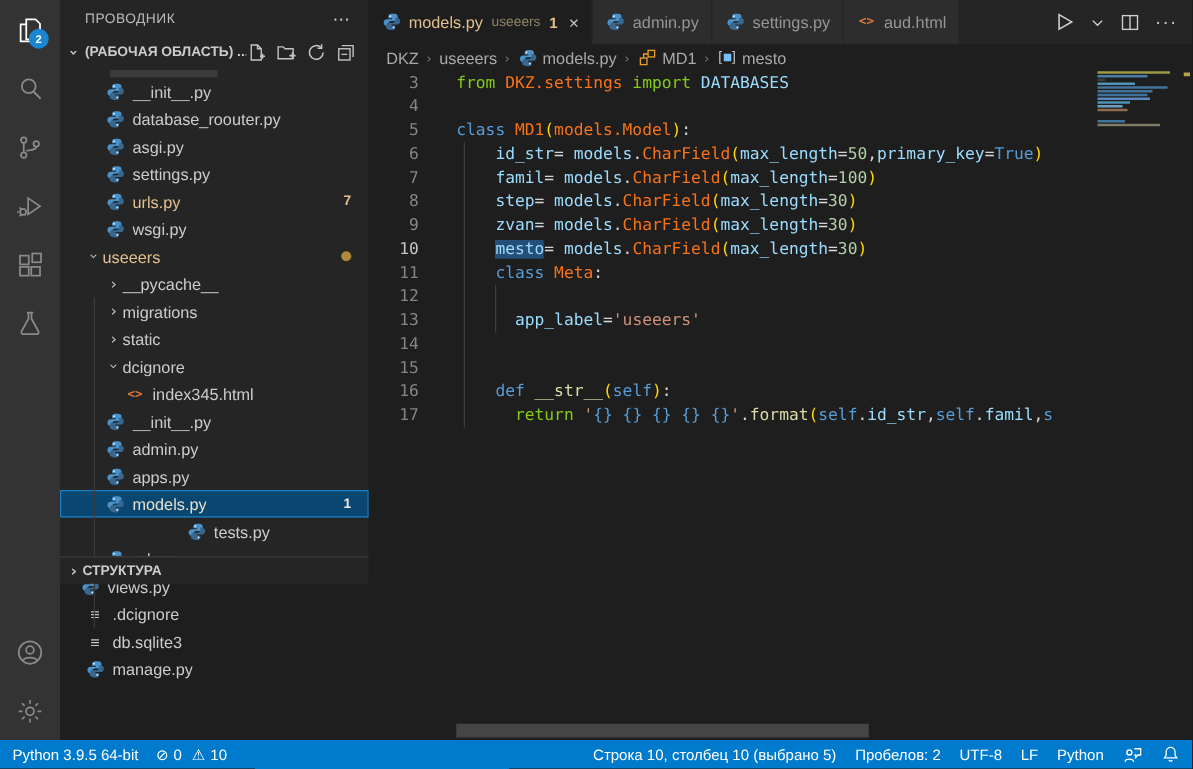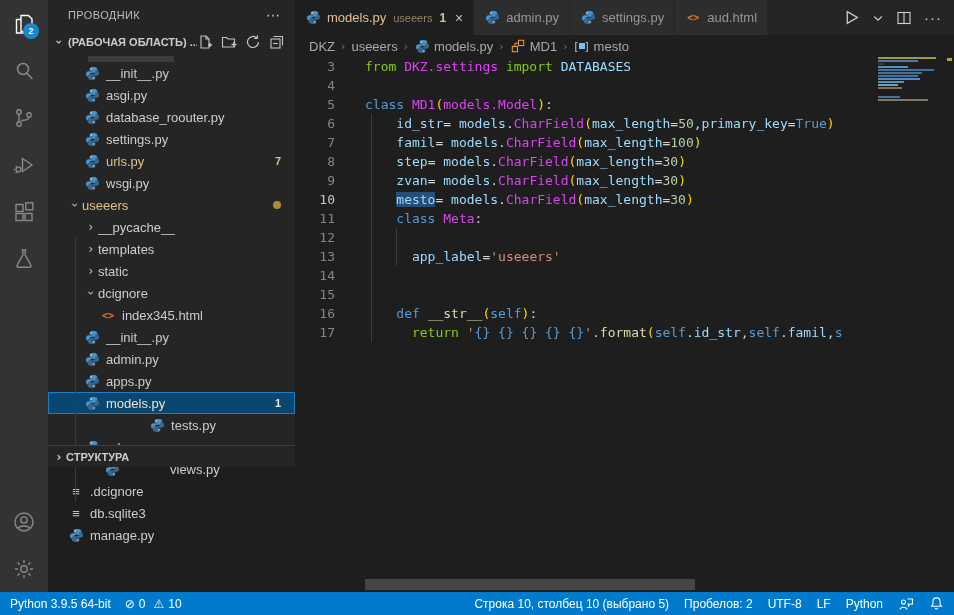--- a/index.html
+++ b/index.html
@@ -78,21 +78,21 @@
   .crumb-sep{color:#767676;margin:0 6px;font-family:"DejaVu Sans",sans-serif;font-size:11px;}
   .ic-field{display:inline-flex;align-items:center;color:#c5c5c5;font-size:11px;}
   .ic-field i{display:inline-block;width:6px;height:6px;background:#75beff;margin:0 1px;}
 
   .code{position:absolute;top:57px;left:0;right:76px;bottom:14px;overflow:hidden;
         font-family:"DejaVu Sans Mono",monospace;font-size:13px;}
   .cline{display:flex;height:19px;line-height:19px;cursor:text;}
   .cline .ln{width:40px;flex:none;text-align:right;color:#858585;user-select:none;}
   .cline .ln.cur{color:#c6c6c6;}
   .cline .lcode{padding-left:30px;white-space:pre;}
-  .tk-k1{color:#569cd6;} .tk-k2{color:#84cc16;} .tk-ty{color:#d946ef;}
+  .tk-k1{color:#569cd6;} .tk-k2{color:#84cc16;} .tk-ty{color:#f97316;}
   .tk-vr{color:#9cdcfe;} .tk-fn{color:#dcdcaa;} .tk-st{color:#ce9178;}
   .tk-nu{color:#b5cea8;} .tk-pt{color:#d4d4d4;} .tk-p1{color:#ffd700;}
   .tk-ph{color:#569cd6;}
   .tk-sel{color:#9cdcfe;background:#264f78;}
   .iguide{position:absolute;width:1px;background:#3c3c3c;}
 
   .minimap{position:absolute;top:57px;right:9px;width:67px;bottom:0;background:#1e1e1e;}
   .mrow{height:2px;margin-bottom:1px;}
   .ruler{position:absolute;top:57px;right:0;width:9px;bottom:0;}
   .rmark{position:absolute;right:2px;width:5px;height:3px;background:#b7a24a;top:1px;}
@@ -218,32 +218,32 @@
         </div>
         <div class="tree-row" style="padding-left: 36px;">
           <span class="ficon">
             <svg width="15" height="15" viewBox="0 0 16 16">
               <path fill="#4a92c9" d="M7.9 1C6 1 5 1.9 5 3.2V5h3.2v.7H3.8C2.2 5.7 1 6.7 1 8.6s1.2 3 2.8 3H5V9.8C5 8.3 6.2 7.2 7.7 7.2h3.1c1.2 0 2.2-1 2.2-2.2V3.2C13 1.9 11.9 1 9.9 1z"></path>
               <circle cx="6.6" cy="3.2" r=".8" fill="#ddeefb"></circle>
               <path fill="#38678f" d="M8.1 15c1.9 0 2.9-.9 2.9-2.2V11H7.8v-.7h4.4c1.6 0 2.8-1 2.8-2.9s-1.2-3-2.8-3H11v1.8c0 1.5-1.2 2.6-2.7 2.6H5.2C4 8.8 3 9.8 3 11v1.8C3 14.1 6.2 15 8.1 15z"></path>
               <circle cx="9.4" cy="12.8" r=".8" fill="#ddeefb"></circle>
             </svg>
           </span>
+          <span class="label">database_roouter.py</span>
+        </div>
+        <div class="tree-row" style="padding-left: 36px;">
+          <span class="ficon">
+            <svg width="15" height="15" viewBox="0 0 16 16">
+              <path fill="#4a92c9" d="M7.9 1C6 1 5 1.9 5 3.2V5h3.2v.7H3.8C2.2 5.7 1 6.7 1 8.6s1.2 3 2.8 3H5V9.8C5 8.3 6.2 7.2 7.7 7.2h3.1c1.2 0 2.2-1 2.2-2.2V3.2C13 1.9 11.9 1 9.9 1z"></path>
+              <circle cx="6.6" cy="3.2" r=".8" fill="#ddeefb"></circle>
+              <path fill="#38678f" d="M8.1 15c1.9 0 2.9-.9 2.9-2.2V11H7.8v-.7h4.4c1.6 0 2.8-1 2.8-2.9s-1.2-3-2.8-3H11v1.8c0 1.5-1.2 2.6-2.7 2.6H5.2C4 8.8 3 9.8 3 11v1.8C3 14.1 6.2 15 8.1 15z"></path>
+              <circle cx="9.4" cy="12.8" r=".8" fill="#ddeefb"></circle>
+            </svg>
+          </span>
           <span class="label">asgi.py</span>
-        </div>
-        <div class="tree-row" style="padding-left: 36px;">
-          <span class="ficon">
-            <svg width="15" height="15" viewBox="0 0 16 16">
-              <path fill="#4a92c9" d="M7.9 1C6 1 5 1.9 5 3.2V5h3.2v.7H3.8C2.2 5.7 1 6.7 1 8.6s1.2 3 2.8 3H5V9.8C5 8.3 6.2 7.2 7.7 7.2h3.1c1.2 0 2.2-1 2.2-2.2V3.2C13 1.9 11.9 1 9.9 1z"></path>
-              <circle cx="6.6" cy="3.2" r=".8" fill="#ddeefb"></circle>
-              <path fill="#38678f" d="M8.1 15c1.9 0 2.9-.9 2.9-2.2V11H7.8v-.7h4.4c1.6 0 2.8-1 2.8-2.9s-1.2-3-2.8-3H11v1.8c0 1.5-1.2 2.6-2.7 2.6H5.2C4 8.8 3 9.8 3 11v1.8C3 14.1 6.2 15 8.1 15z"></path>
-              <circle cx="9.4" cy="12.8" r=".8" fill="#ddeefb"></circle>
-            </svg>
-          </span>
-          <span class="label">database_roouter.py</span>
         </div>
         <div class="tree-row" style="padding-left: 36px;">
           <span class="ficon">
             <svg width="15" height="15" viewBox="0 0 16 16">
               <path fill="#4a92c9" d="M7.9 1C6 1 5 1.9 5 3.2V5h3.2v.7H3.8C2.2 5.7 1 6.7 1 8.6s1.2 3 2.8 3H5V9.8C5 8.3 6.2 7.2 7.7 7.2h3.1c1.2 0 2.2-1 2.2-2.2V3.2C13 1.9 11.9 1 9.9 1z"></path>
               <circle cx="6.6" cy="3.2" r=".8" fill="#ddeefb"></circle>
               <path fill="#38678f" d="M8.1 15c1.9 0 2.9-.9 2.9-2.2V11H7.8v-.7h4.4c1.6 0 2.8-1 2.8-2.9s-1.2-3-2.8-3H11v1.8c0 1.5-1.2 2.6-2.7 2.6H5.2C4 8.8 3 9.8 3 11v1.8C3 14.1 6.2 15 8.1 15z"></path>
               <circle cx="9.4" cy="12.8" r=".8" fill="#ddeefb"></circle>
             </svg>
           </span>
@@ -276,21 +276,21 @@
           <span class="chev exp">›</span>
           <span class="label">useeers</span>
           <span class="dot"></span>
         </div>
         <div class="tree-row" style="padding-left: 36px;">
           <span class="chev">›</span>
           <span class="label">__pycache__</span>
         </div>
         <div class="tree-row" style="padding-left: 36px;">
           <span class="chev">›</span>
-          <span class="label">templates</span>
+          <span class="label">migrations</span>
         </div>
         <div class="tree-row" style="padding-left: 36px;">
           <span class="chev">›</span>
           <span class="label">static</span>
         </div>
         <div class="tree-row" style="padding-left: 36px;">
           <span class="chev exp">›</span>
           <span class="label">dcignore</span>
         </div>
         <div class="tree-row" style="padding-left: 52px;">
@@ -359,21 +359,21 @@
           <span class="ficon">
             <svg width="15" height="15" viewBox="0 0 16 16">
               <path fill="#4a92c9" d="M7.9 1C6 1 5 1.9 5 3.2V5h3.2v.7H3.8C2.2 5.7 1 6.7 1 8.6s1.2 3 2.8 3H5V9.8C5 8.3 6.2 7.2 7.7 7.2h3.1c1.2 0 2.2-1 2.2-2.2V3.2C13 1.9 11.9 1 9.9 1z"></path>
               <circle cx="6.6" cy="3.2" r=".8" fill="#ddeefb"></circle>
               <path fill="#38678f" d="M8.1 15c1.9 0 2.9-.9 2.9-2.2V11H7.8v-.7h4.4c1.6 0 2.8-1 2.8-2.9s-1.2-3-2.8-3H11v1.8c0 1.5-1.2 2.6-2.7 2.6H5.2C4 8.8 3 9.8 3 11v1.8C3 14.1 6.2 15 8.1 15z"></path>
               <circle cx="9.4" cy="12.8" r=".8" fill="#ddeefb"></circle>
             </svg>
           </span>
           <span class="label">urls.py</span>
         </div>
-        <div class="tree-row" style="padding-left: 56px; gap: 44px;">
+        <div class="tree-row" style="padding-left: 16px;">
           <span class="ficon">
             <svg width="15" height="15" viewBox="0 0 16 16">
               <path fill="#4a92c9" d="M7.9 1C6 1 5 1.9 5 3.2V5h3.2v.7H3.8C2.2 5.7 1 6.7 1 8.6s1.2 3 2.8 3H5V9.8C5 8.3 6.2 7.2 7.7 7.2h3.1c1.2 0 2.2-1 2.2-2.2V3.2C13 1.9 11.9 1 9.9 1z"></path>
               <circle cx="6.6" cy="3.2" r=".8" fill="#ddeefb"></circle>
               <path fill="#38678f" d="M8.1 15c1.9 0 2.9-.9 2.9-2.2V11H7.8v-.7h4.4c1.6 0 2.8-1 2.8-2.9s-1.2-3-2.8-3H11v1.8c0 1.5-1.2 2.6-2.7 2.6H5.2C4 8.8 3 9.8 3 11v1.8C3 14.1 6.2 15 8.1 15z"></path>
               <circle cx="9.4" cy="12.8" r=".8" fill="#ddeefb"></circle>
             </svg>
           </span>
           <span class="label">views.py</span>
         </div>

